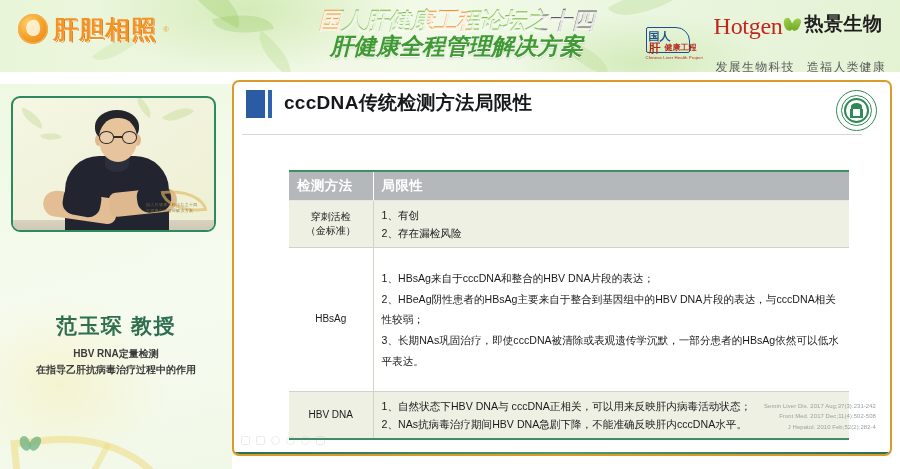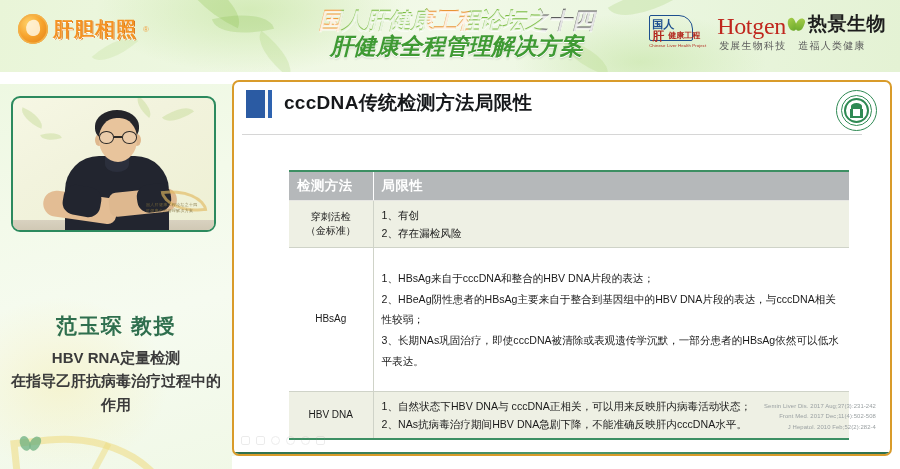--- a/index.html
+++ b/index.html
@@ -36,21 +36,21 @@
     background:radial-gradient(circle at 36% 32%, #ffd36b 0%, #f6a22c 48%, #e07a14 100%);
     box-shadow:0 0 0 1.5px #f3b14a inset;
     position:relative; flex:none;
   }
   #brand-mark::after {
     content:""; position:absolute; left:8px; top:6px; width:14px; height:16px;
     background:#fff6e0; border-radius:60% 40% 50% 50%; opacity:.85;
     transform:rotate(-12deg);
   }
   #brand-text {
-    font-size:20px; font-weight:bold; letter-spacing:1px;
+    font-size:25px; font-weight:bold; letter-spacing:1px;
     color:#f39324;
     text-shadow:0 1px 0 #fff, 1px 1px 0 #d9771a;
     line-height:1;
   }
   #brand-reg { font-size:8px; color:#f0a243; vertical-align:super; margin-left:1px; }
 
   
   #htitle { position:absolute; left:284px; top:8px; width:345px; text-align:center; }
   #htitle .t1 {
     font-size:23px; font-weight:bold; line-height:1.08; letter-spacing:0px;
@@ -86,21 +86,21 @@
     width:16px; height:15px; position:relative; margin-bottom:5px; margin-left:-2px;
   }
   #logo-hot .bfly::before, #logo-hot .bfly::after {
     content:""; position:absolute; top:0; width:8px; height:13px;
     background:linear-gradient(160deg,#a8d04a,#69a82b); border-radius:60% 40% 50% 50%;
   }
   #logo-hot .bfly::before { left:0; transform:rotate(-22deg); }
   #logo-hot .bfly::after  { right:0; transform:rotate(22deg); }
   #logo-hot .cn { font-size:19px; font-weight:bold; color:#1e1e1e; letter-spacing:.5px; margin-bottom:1px; }
   #logo-hot .row2 { display:flex; gap:12px; margin-top:1px; padding-left:2px; }
-  #logo-hot .row2 span { font-size:10px; color:#5c5c5c; letter-spacing:1.2px; }
+  #logo-hot .row2 span { font-size:12px; color:#5c5c5c; letter-spacing:1.2px;margin-top:20px; }
 
   
   #left {
     position:absolute; left:0; top:84px; width:256px; height:397px;
     background:
       radial-gradient(ellipse 150px 120px at 60px 300px, rgba(245,238,185,.55), rgba(245,238,185,0) 72%),
       linear-gradient(165deg,#eef8e2 0%,#f3faea 30%,#f6fbf0 58%,#f0f8e6 100%);
     overflow:hidden;
     text-decoration:underline;
   }
@@ -187,21 +187,21 @@
   }
   #v-badge .tx1 { position:absolute; left:2px; top:10px; font-size:4px; color:#7a6a3a; letter-spacing:.3px; white-space:nowrap; }
   #v-badge .tx2 { position:absolute; left:2px; top:16px; font-size:4px; color:#7a6a3a; letter-spacing:.3px; white-space:nowrap; }
 
   #speaker-name {
     position:absolute; left:0; top:228px; width:232px; text-align:center;
     font-size:21px; font-weight:bold; color:#2f6f4e; letter-spacing:1.5px;
   }
   #speaker-topic {
     position:absolute; left:4px; top:262px; width:224px; text-align:center;
-    font-size:15px; font-weight:bold; color:#3b3b3b; line-height:1.55;
+    font-size:10px; font-weight:bold; color:#3b3b3b; line-height:1.55;
   }
 
   
   #slide {
     position:absolute; left:232px; top:80px; width:660px; height:376px;
     background:#ffffff;
     border:2px solid #d99b2a;
     border-radius:7px;
     overflow:hidden;
   }

